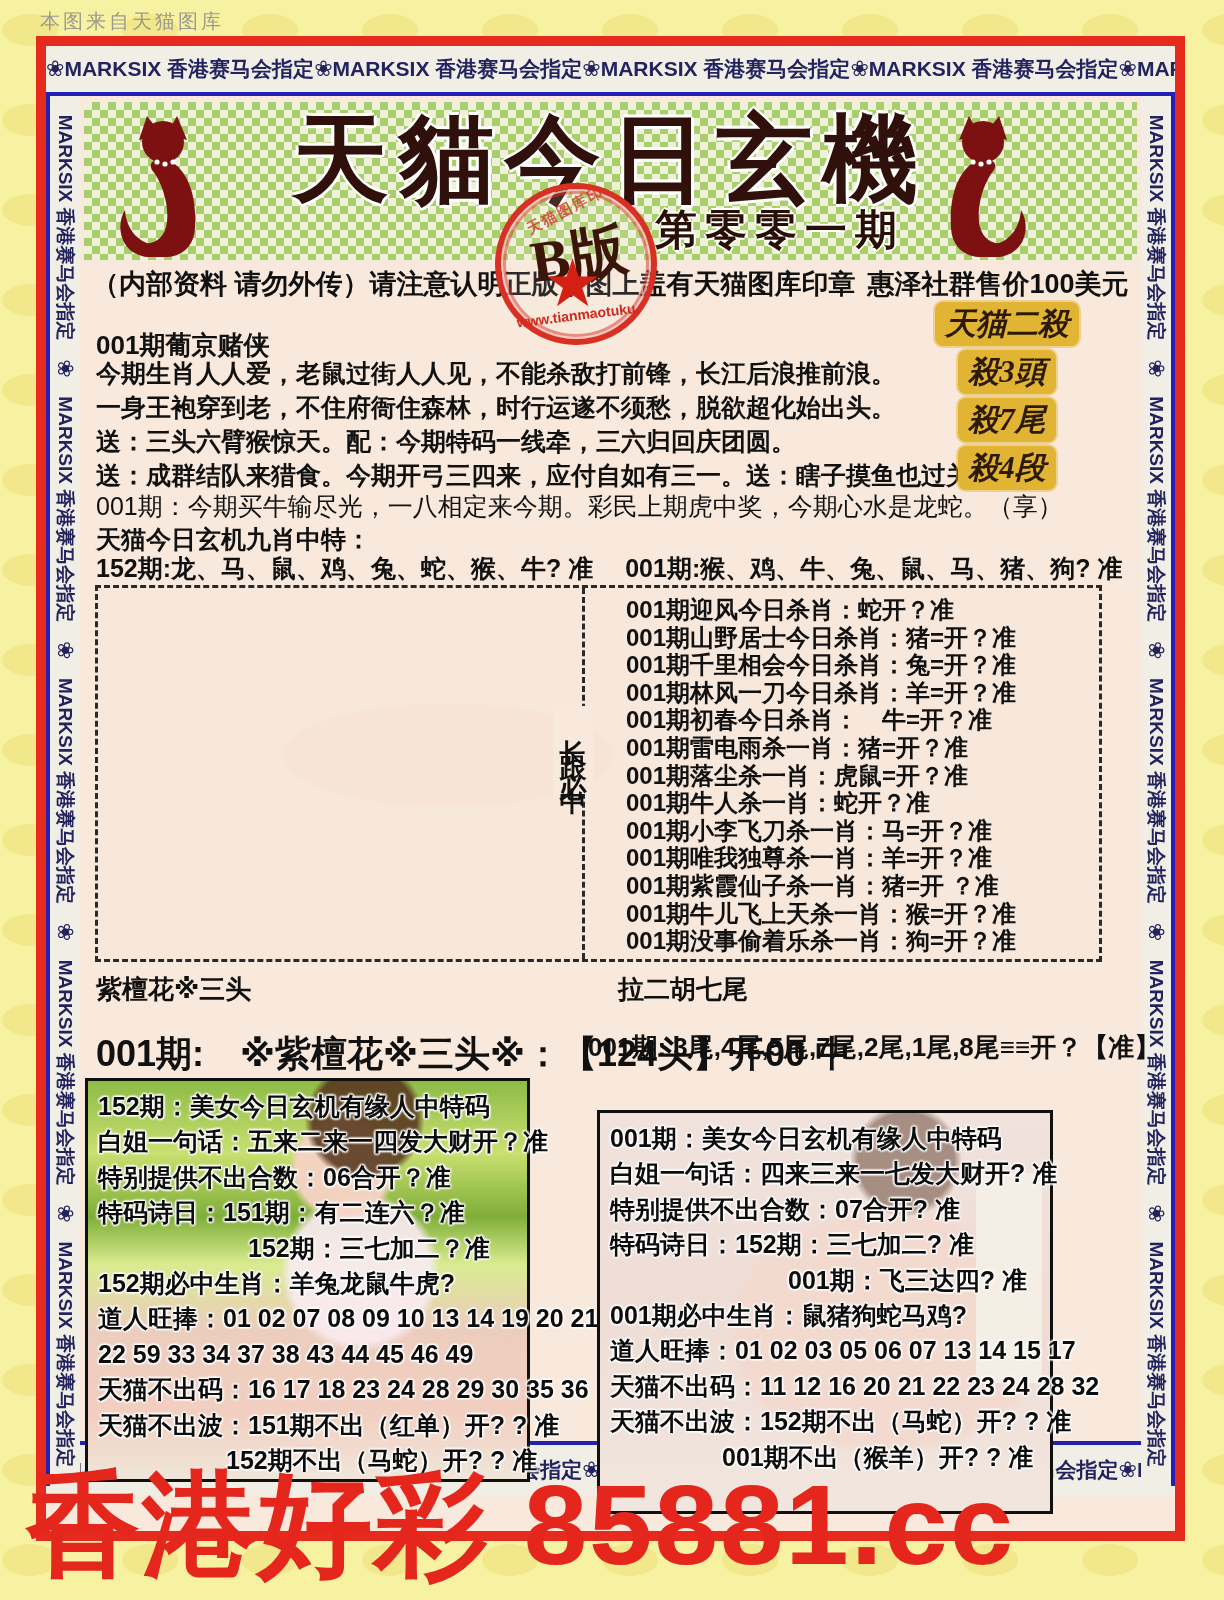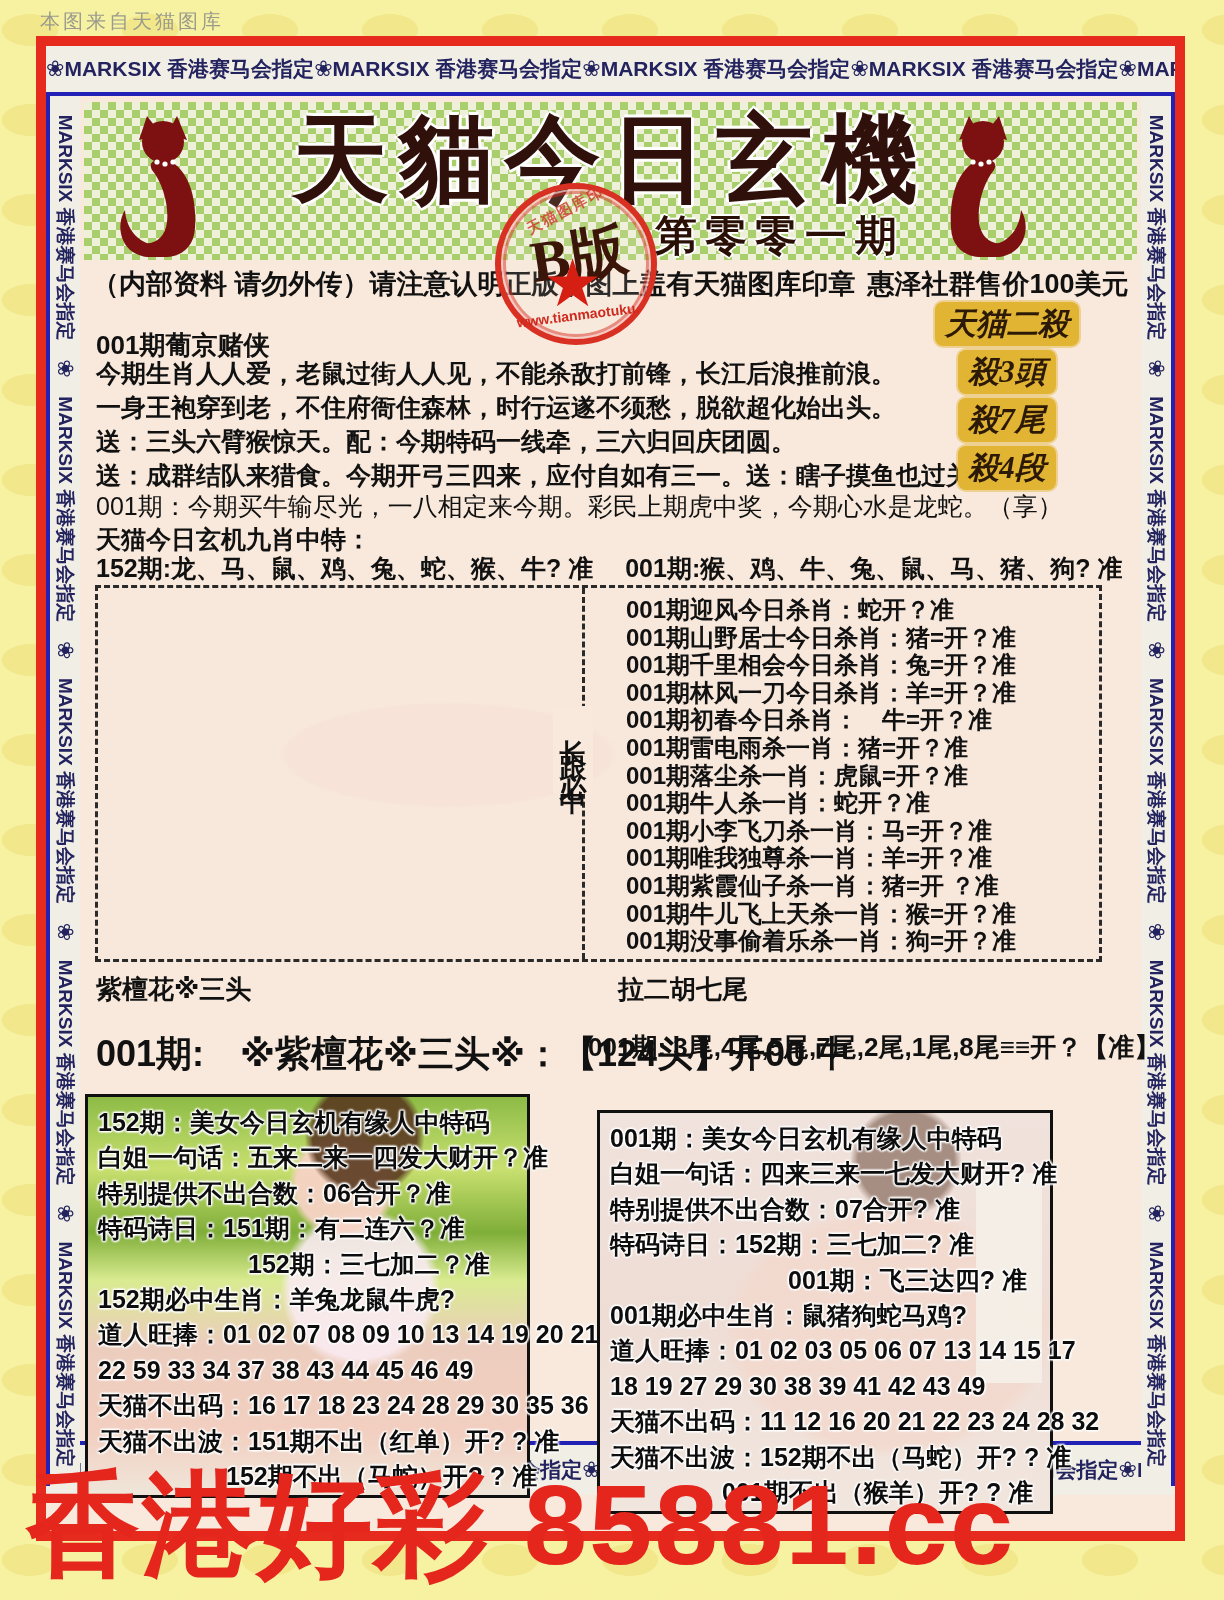--- a/index.html
+++ b/index.html
@@ -28,21 +28,21 @@
   
   .banner{left:84px;top:102px;width:1053px;height:158px;
     background-color:#eef0da;
     background-image:
       linear-gradient(45deg,#a9cf6d 26%,transparent 26%,transparent 74%,#a9cf6d 74%),
       linear-gradient(45deg,#a9cf6d 26%,transparent 26%,transparent 74%,#a9cf6d 74%);
     background-size:16px 16px;background-position:0 0,8px 8px;}
   .title{left:84px;top:96px;width:1053px;text-align:center;font-family:"Liberation Serif","DejaVu Serif",serif;
     font-size:96px;font-weight:bold;color:#30100a;letter-spacing:10px;white-space:nowrap;
     text-shadow:-3px 0 0 #fff,3px 0 0 #fff,0 -3px 0 #fff,0 3px 0 #fff,2px 2px 0 #fff;}
-  .issue{left:655px;top:208px;font-size:42px;font-weight:bold;color:#2a0f05;letter-spacing:8px;
+  .issue{left:655px;top:202px;font-size:42px;font-weight:bold;color:#2a0f05;letter-spacing:8px;
     text-shadow:-2px 0 #fff,2px 0 #fff,0 2px #fff,0 -2px #fff;}
   .catL{left:110px;top:110px;}
   .catR{left:940px;top:110px;transform:scaleX(-1);}
   
   .stamp{left:495px;top:183px;width:150px;height:150px;border:6px solid #d93024;border-radius:50%;
     box-shadow:inset 0 0 0 2px rgba(255,255,255,.55), inset 0 0 0 5px rgba(217,48,36,.5);
     z-index:20;background:rgba(255,240,232,.12);}
   .stampEd{position:absolute;left:8px;top:28px;width:140px;text-align:center;font-size:58px;font-weight:bold;
     color:#3a1508;transform:rotate(-9deg);font-family:"Liberation Serif","DejaVu Serif",serif;}
   .stampStar{position:absolute;left:42px;top:56px;font-size:66px;color:#d51f12;}
@@ -75,21 +75,21 @@
   .midLabR{left:618px;top:972px;font-size:26px;font-weight:bold;color:#111;}
   .midResL{left:96px;top:1030px;font-size:36px;font-weight:bold;color:#111;white-space:nowrap;}
   .midResR{left:588px;top:1030px;width:516px;display:flex;font-size:26px;font-weight:bold;color:#111;white-space:nowrap;}
   .midResR .zhun{margin-left:auto;}
   
   .photoBoxL{left:85px;top:1078px;width:445px;height:404px;border:3px solid #101010;box-sizing:border-box;
     background:
       radial-gradient(circle at 63% 10%, rgba(90,58,32,.9) 0 52px, transparent 60px),
       radial-gradient(circle at 58% 22%, rgba(246,211,196,.95) 0 46px, transparent 54px),
       radial-gradient(circle at 62% 48%, rgba(250,235,242,.9) 0 70px, transparent 80px),
-      linear-gradient(180deg, #8dbb46 0%, #c9e070 18%, #7fae38 34%, #d9eb90 46%, #eccdbd 62%, #f2cfc0 84%, #efe6da 100%); margin-top: 16px;}
+      linear-gradient(180deg, #8dbb46 0%, #c9e070 18%, #7fae38 34%, #d9eb90 46%, #eccdbd 62%, #f2cfc0 84%, #efe6da 100%);}
   .photoBoxR{left:597px;top:1078px;width:456px;height:404px;border:3px solid #101010;box-sizing:border-box;
     background:
       radial-gradient(circle at 68% 12%, rgba(107,74,58,.55) 0 48px, transparent 56px),
       radial-gradient(ellipse at 64% 55%, rgba(243,217,206,.9) 0 150px, transparent 165px),
       linear-gradient(180deg,#f0e2dc 0%, #eeddd5 50%, #f1e6de 100%); margin-top: 32px;}
   .panelR{position:absolute;right:8px;top:60px;width:66px;height:210px;background:#f4efe8;opacity:.9;}
   .boxLines{position:absolute;left:10px;top:8px;font-size:25px;font-weight:bold;color:#0d0d0d;line-height:35.4px;white-space:nowrap;
     text-shadow:0 0 3px #fff,0 0 3px #fff,1px 1px 2px #fff,-1px -1px 2px #fff,1px -1px 2px #fff,-1px 1px 2px #fff;}
   .ind1{padding-left:150px;}
   .ind2{padding-left:128px;}
@@ -266,21 +266,20 @@
   <div class="abs photoBoxR">
     <div class="panelR"></div>
     <div class="boxLines">
       <div>001期：美女今日玄机有缘人中特码</div>
       <div>白姐一句话：四来三来一七发大财开? 准</div>
       <div>特别提供不出合数：07合开? 准</div>
       <div>特码诗日：152期：三七加二? 准</div>
       <div class="ind3">001期：飞三达四? 准</div>
       <div>001期必中生肖：鼠猪狗蛇马鸡?</div>
       <div>道人旺捧：01 02 03 05 06 07 13 14 15 17</div>
-      <div>18 19 27 29 30 38 39 41 42 43 49</div>
       <div>天猫不出码：11 12 16 20 21 22 23 24 28 32</div>
       <div>天猫不出波：152期不出（马蛇）开? ? 准</div>
       <div class="ind4">001期不出（猴羊）开? ? 准</div>
     </div>
   </div>
 
   <div class="abs bigWatermark">香港好彩 85881.cc</div>
 
 </div>
 

